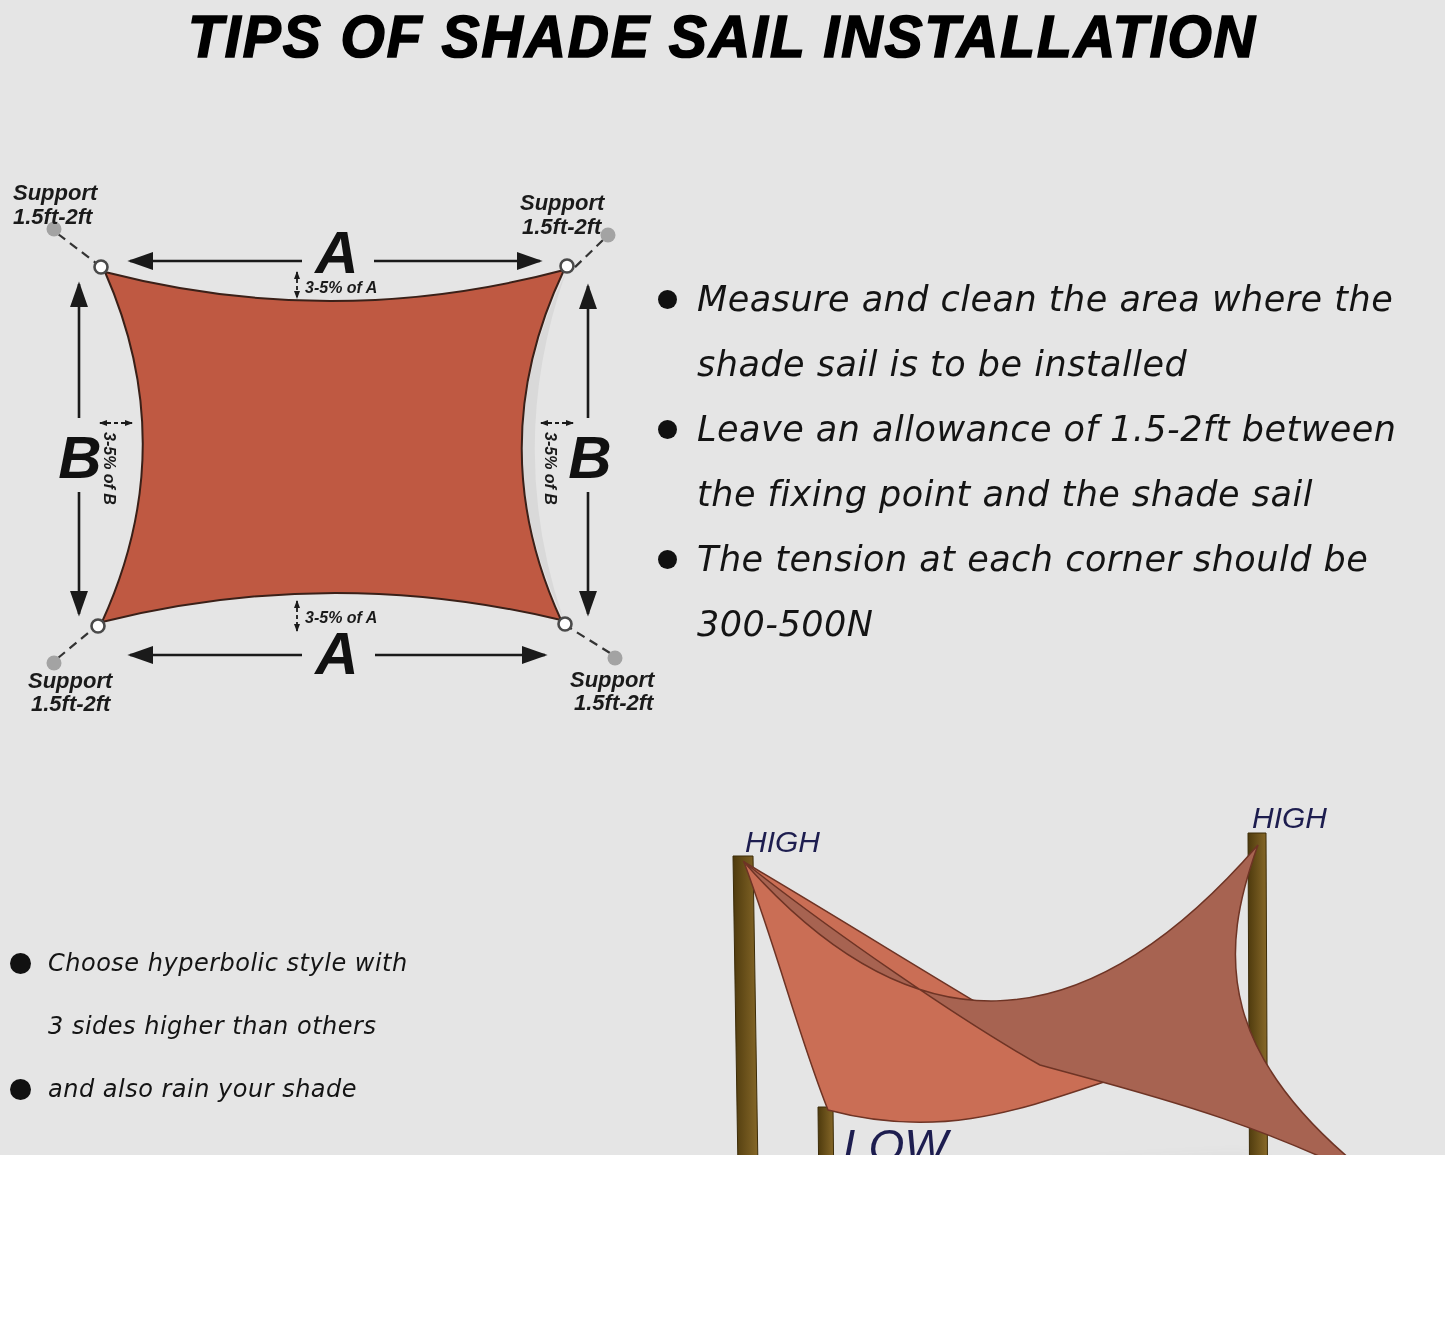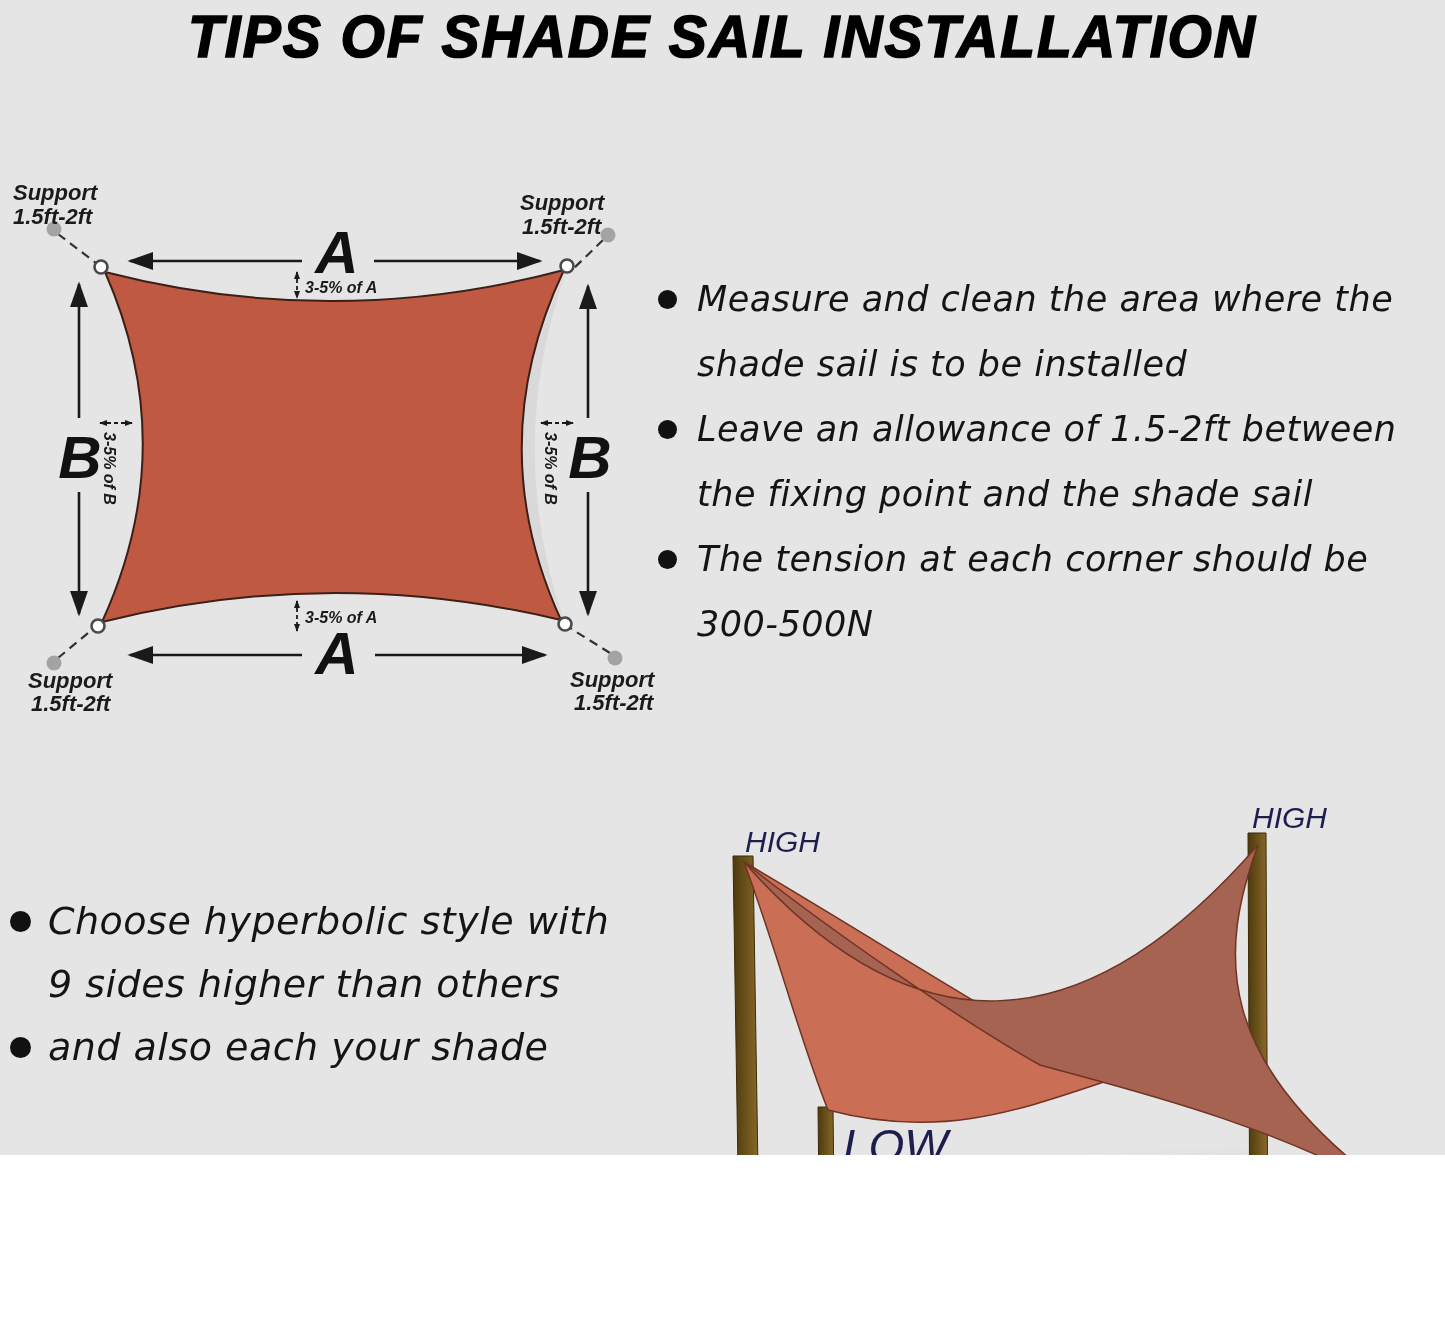--- a/index.html
+++ b/index.html
@@ -11,21 +11,21 @@
          transform:scaleY(1.04);transform-origin:top center;}
   svg{position:absolute;overflow:visible;}
   #diagram-svg{left:0;top:160px;}
   #illustration-svg{left:660px;top:780px;}
   .dim-letter{font-family:"Liberation Sans",sans-serif;font-weight:bold;font-size:60px;fill:#111;}
   .sag-label{font-family:"Liberation Sans",sans-serif;font-weight:bold;font-size:16px;fill:#1a1a1a;}
   .support-label{font-family:"Liberation Sans",sans-serif;font-weight:bold;font-size:22px;fill:#1a1a1a;}
   .hl-label{font-family:"Liberation Sans",sans-serif;font-weight:500;fill:#1d1d4f;}
   .bullets{position:absolute;}
   #tips-right{left:650px;top:267px;width:800px;font-size:35px;line-height:65px;letter-spacing:.5px;}
-  #tips-left{left:0px;top:890px;width:640px;font-size:38px;line-height:63px;letter-spacing:.5px;}
+  #tips-left{left:0px;top:932px;width:640px;font-size:24px;line-height:63px;letter-spacing:.5px;}
   .bullet-item{position:relative;padding-left:47px;}
   #tips-left .bullet-item{padding-left:48px;}
   .bullet-dot{position:absolute;left:8px;top:23px;width:19px;height:19px;border-radius:50%;background:#111;}
   #tips-left .bullet-dot{left:10px;top:21px;width:21px;height:21px;}
   .tip-line{white-space:nowrap;}
 </style>
 </head>
 <body>
 
 <div id="page">
@@ -138,25 +138,25 @@
       <span class="bullet-dot"></span>
       <div class="tip-line">The tension at each corner should be</div>
       <div class="tip-line">300-500N</div>
     </div>
   </div>
 
   <div id="tips-left" class="bullets">
     <div class="bullet-item">
       <span class="bullet-dot"></span>
       <div class="tip-line">Choose hyperbolic style with</div>
-      <div class="tip-line">9 sides higher than others</div>
+      <div class="tip-line">3 sides higher than others</div>
     </div>
     <div class="bullet-item">
       <span class="bullet-dot"></span>
-      <div class="tip-line">and also each your shade</div>
+      <div class="tip-line">and also rain your shade</div>
     </div>
   </div>
 
   <svg id="illustration-svg" width="785" height="539" viewBox="0 0 785 539">
     <defs>
       <linearGradient id="postGrad" x1="0" y1="0" x2="1" y2="0">
         <stop offset="0" stop-color="#4e3a0d"></stop>
         <stop offset="1" stop-color="#8a6b2a"></stop>
       </linearGradient>
       <filter id="softBlur" x="-30%" y="-30%" width="160%" height="160%">

